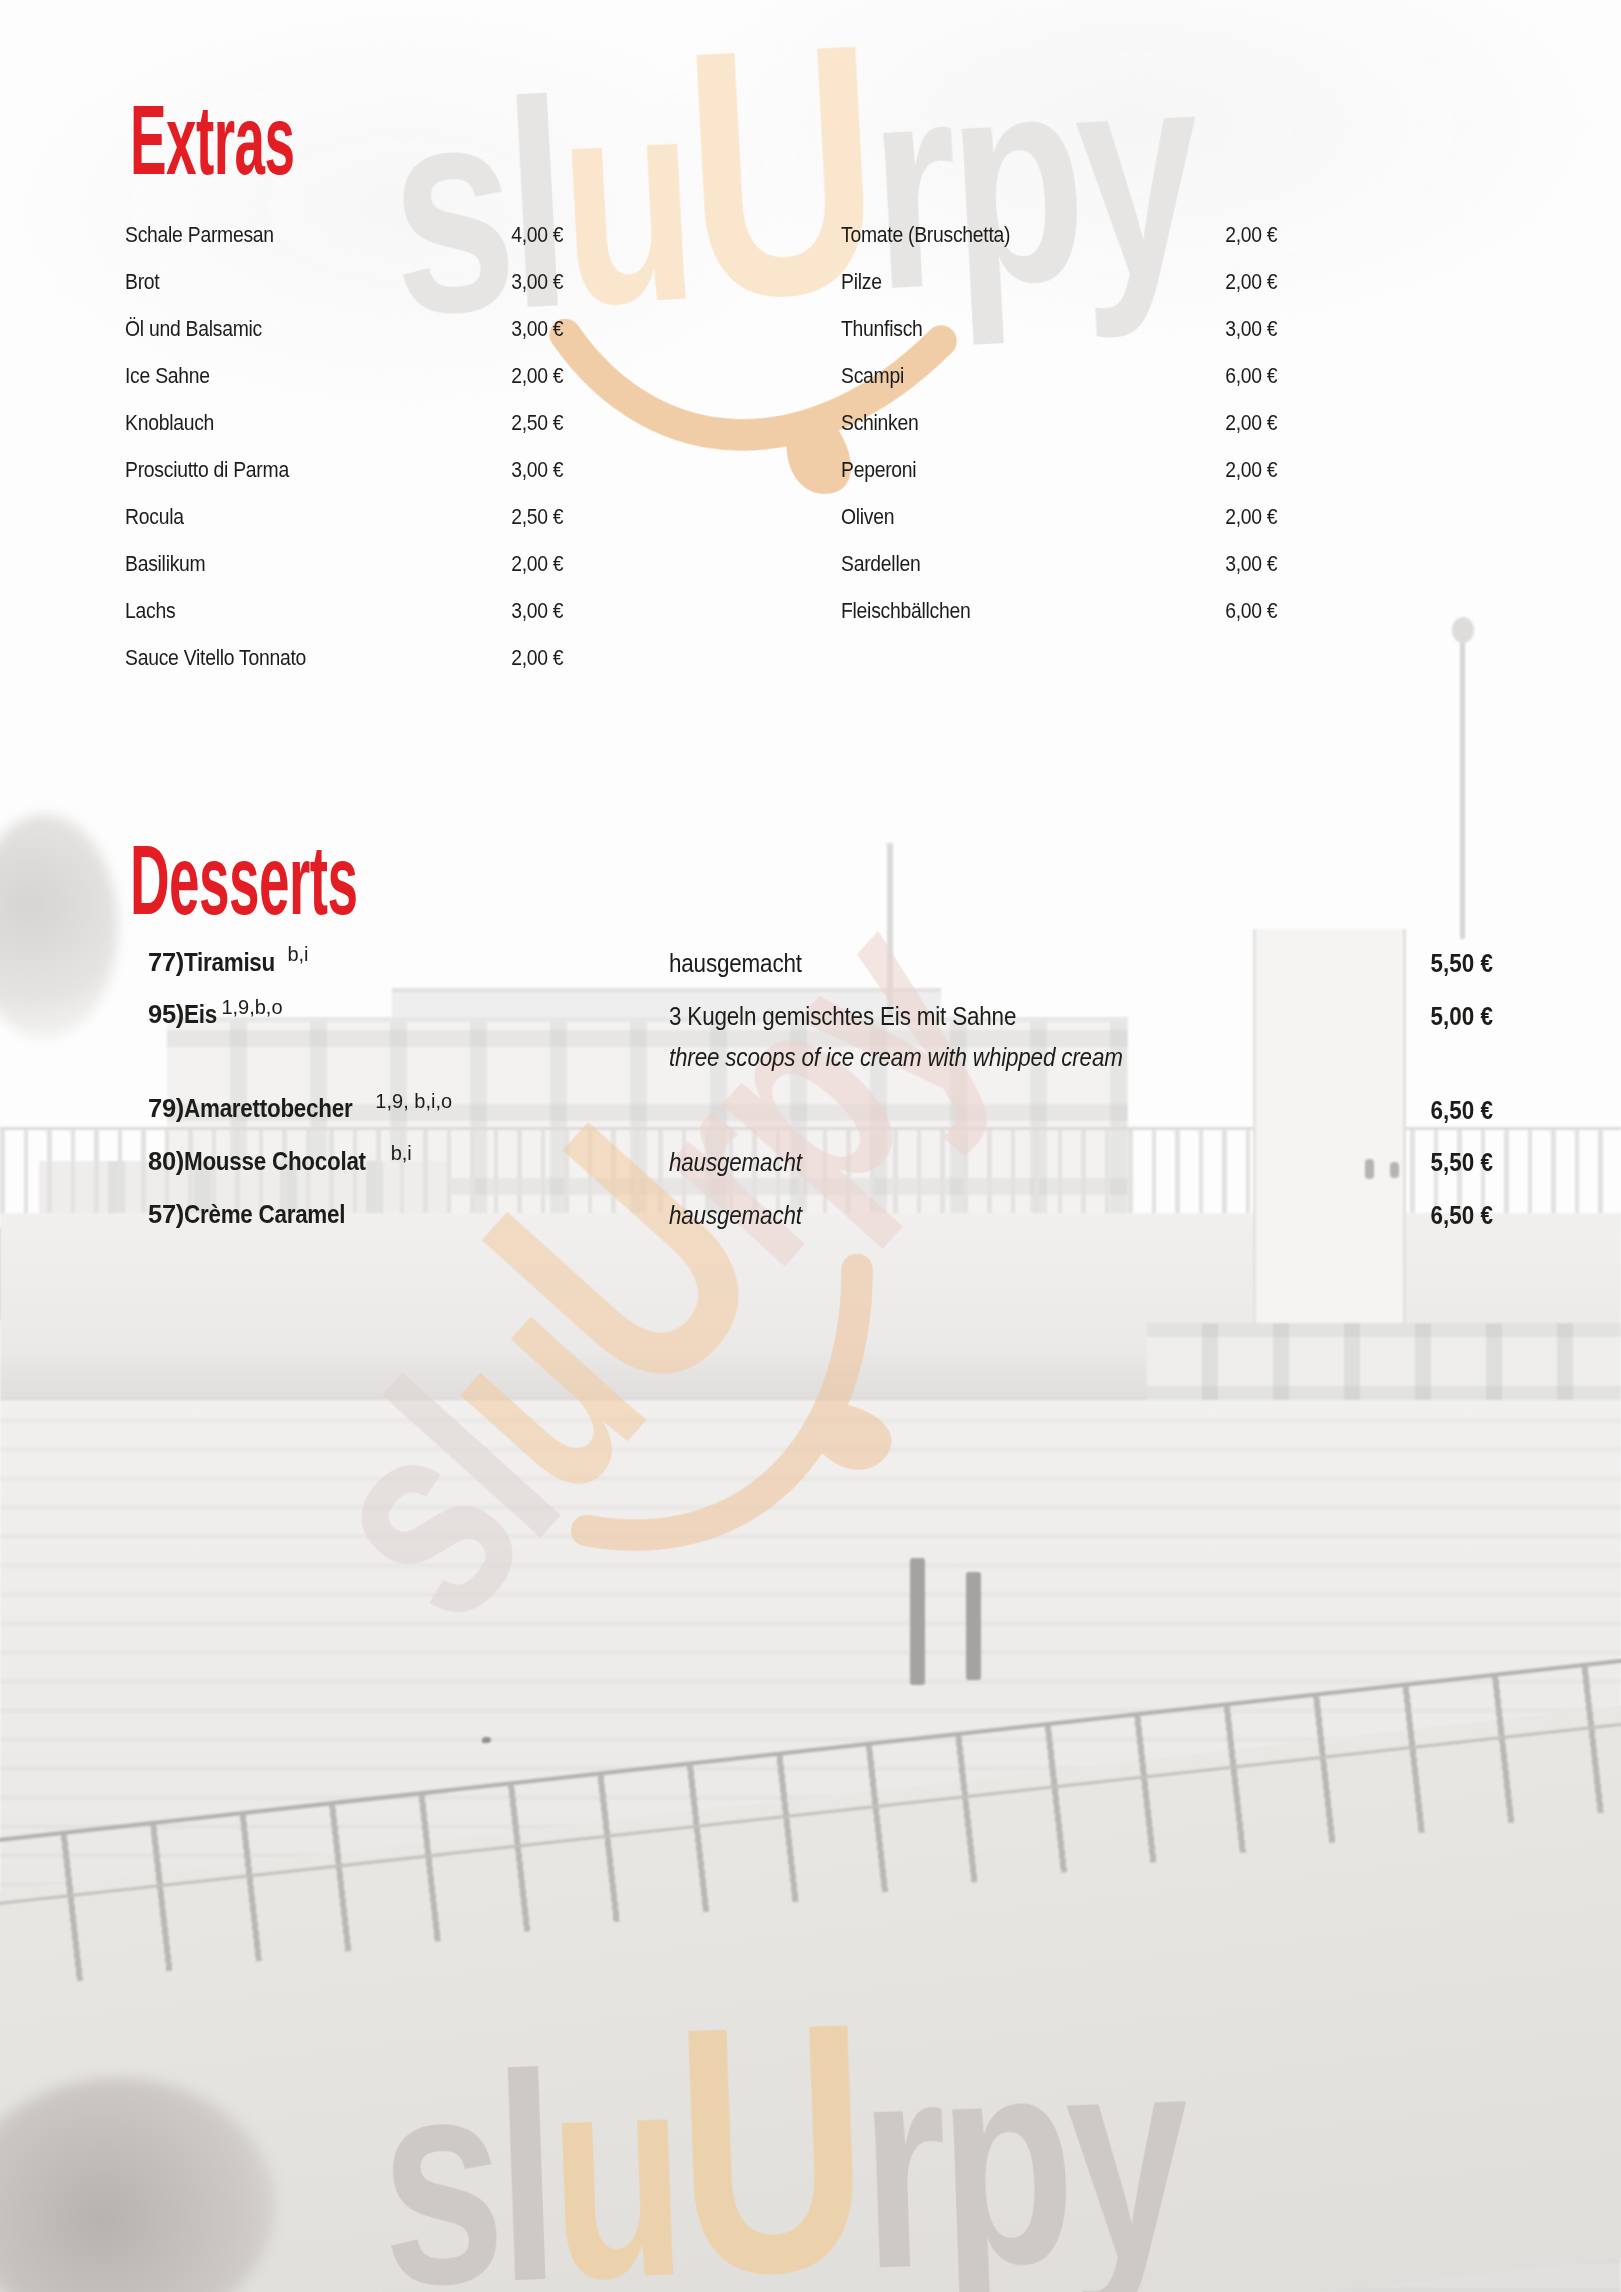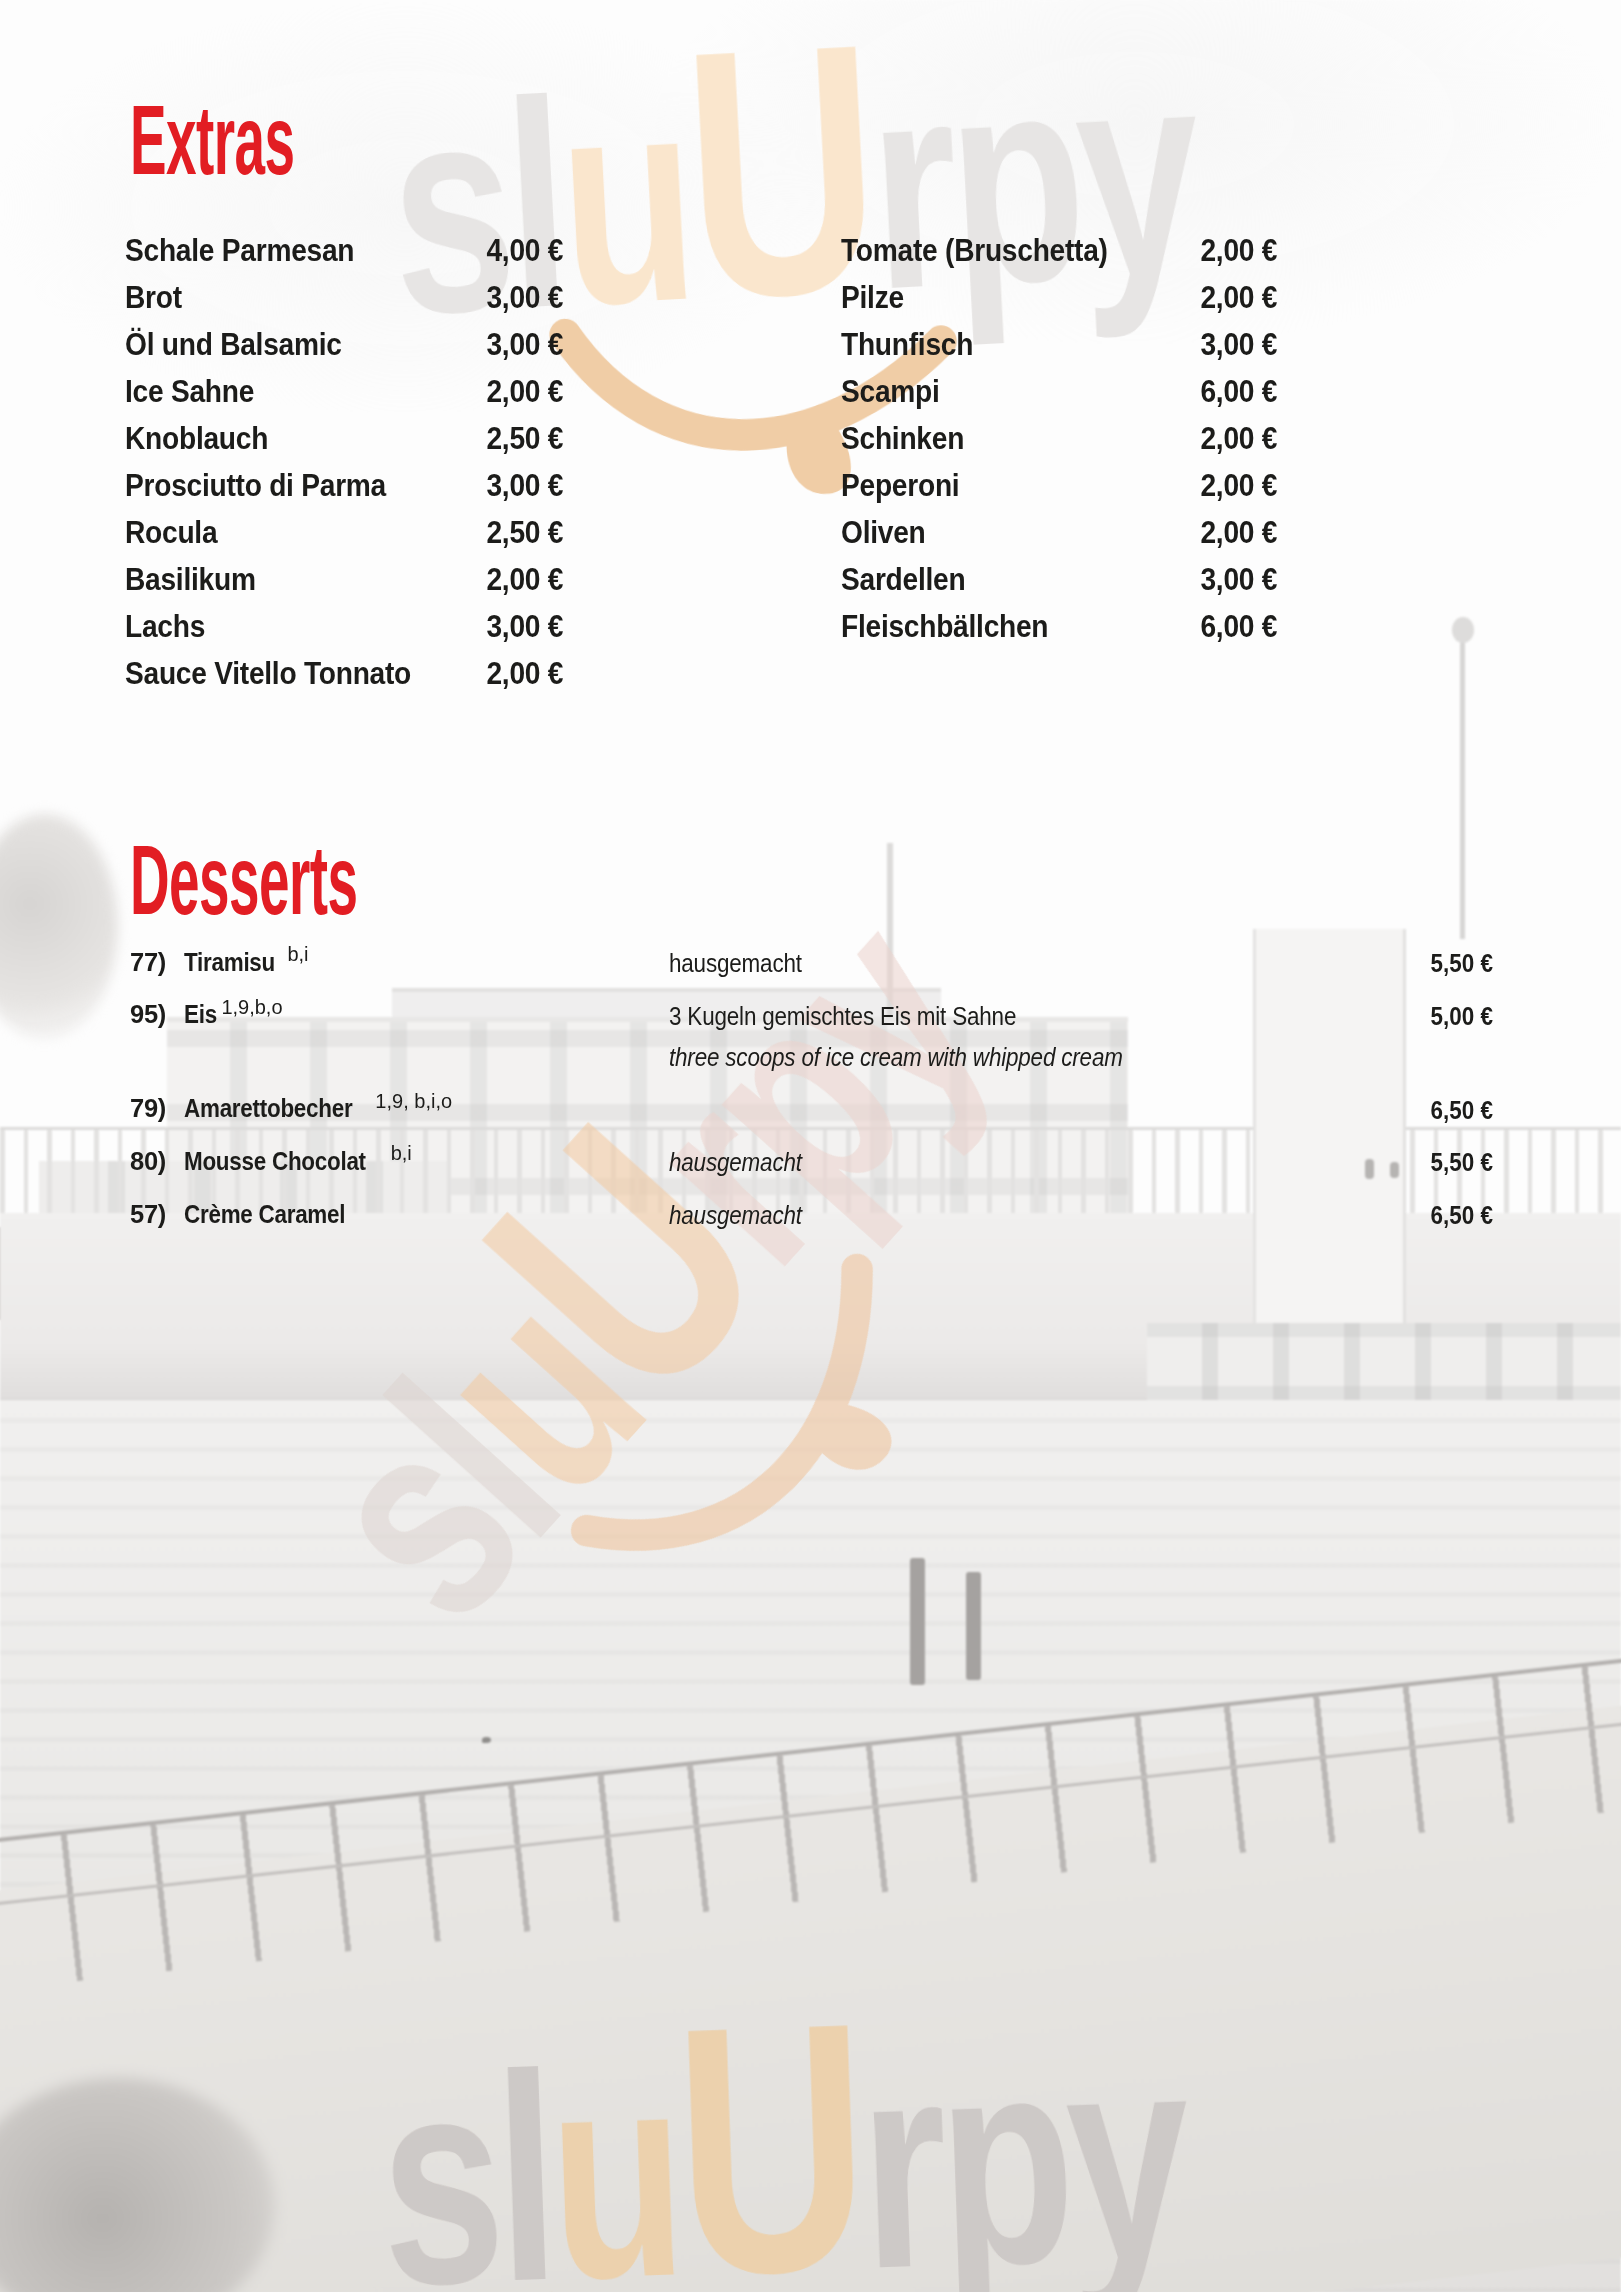--- a/index.html
+++ b/index.html
@@ -63,26 +63,26 @@
   .wm-top{left:390px;top:-11.8px;transform:rotate(-3deg);}
   .wm-mid{left:186px;top:980px;transform:rotate(-48deg);opacity:.55;}
   .wm-bot{left:380px;top:1968px;transform:rotate(-2deg);opacity:.95;}
   
   .content{position:absolute;inset:0;z-index:3;}
   .heading{position:absolute;font-weight:bold;font-size:98px;line-height:.8;
     letter-spacing:-1px;transform:scaleX(.56);transform-origin:0 0;}
   .cond{display:inline-block;transform:scaleX(.88);transform-origin:0 50%;white-space:nowrap;}
   .cond-r{display:inline-block;transform:scaleX(.88);transform-origin:100% 50%;white-space:nowrap;}
   .xcol{position:absolute;top:222px;}
-  .xrow{display:flex;justify-content:space-between;align-items:flex-end;height:47px;
-    font-weight:bold;font-size:32px;letter-spacing:-0.3px;}
+  .xrow{display:flex;justify-content:space-between;align-items:flex-start;height:47px;
+    font-weight:normal;font-size:22px;letter-spacing:-0.3px;}
   .desserts-list{position:absolute;left:130px;top:943px;width:1363px;}
   .drow{position:relative;margin-bottom:11.8px;min-height:41px;}
   .dname{position:absolute;left:0;top:0;font-weight:bold;font-size:25.5px;letter-spacing:-0.3px;white-space:nowrap;}
-  .dnum{display:inline-block;min-width:54px;}
+  .dnum{display:inline-block;min-width:54px;text-align:right;}
   .dname sup{font-weight:normal;font-size:20px;letter-spacing:0;}
   .ddesc{margin-left:539px;width:706px;font-size:25.5px;line-height:41px;letter-spacing:-0.2px;}
   .ddesc .en{font-style:italic;}
   .ddesc.italic .de{font-style:italic;}
   .dprice{position:absolute;right:0;top:0;font-weight:bold;font-size:25.5px;line-height:41px;}
 </style>
 </head>
 <body>
 
 <div class="photo">

